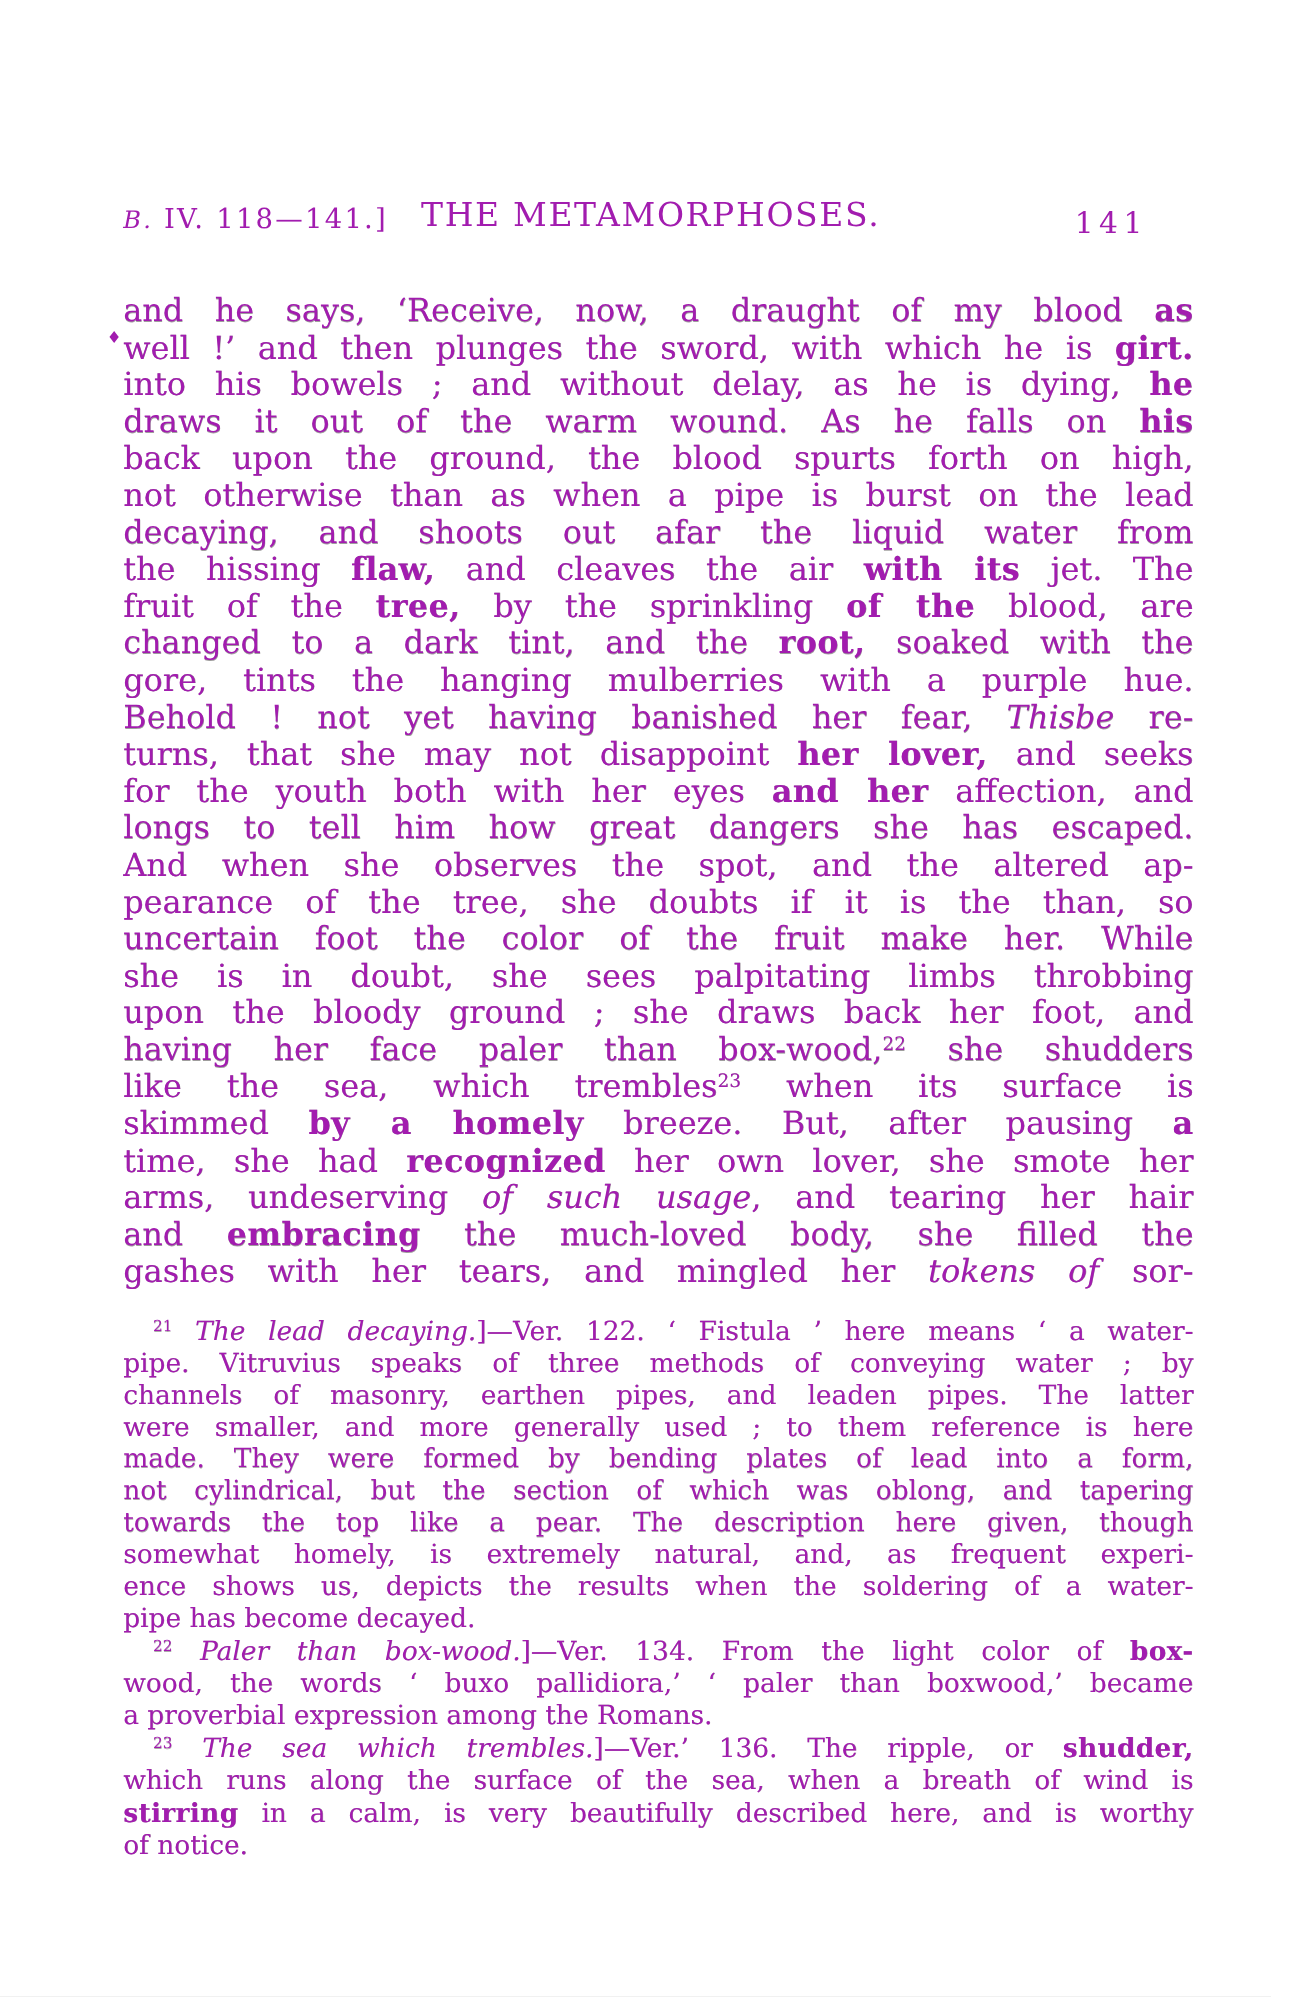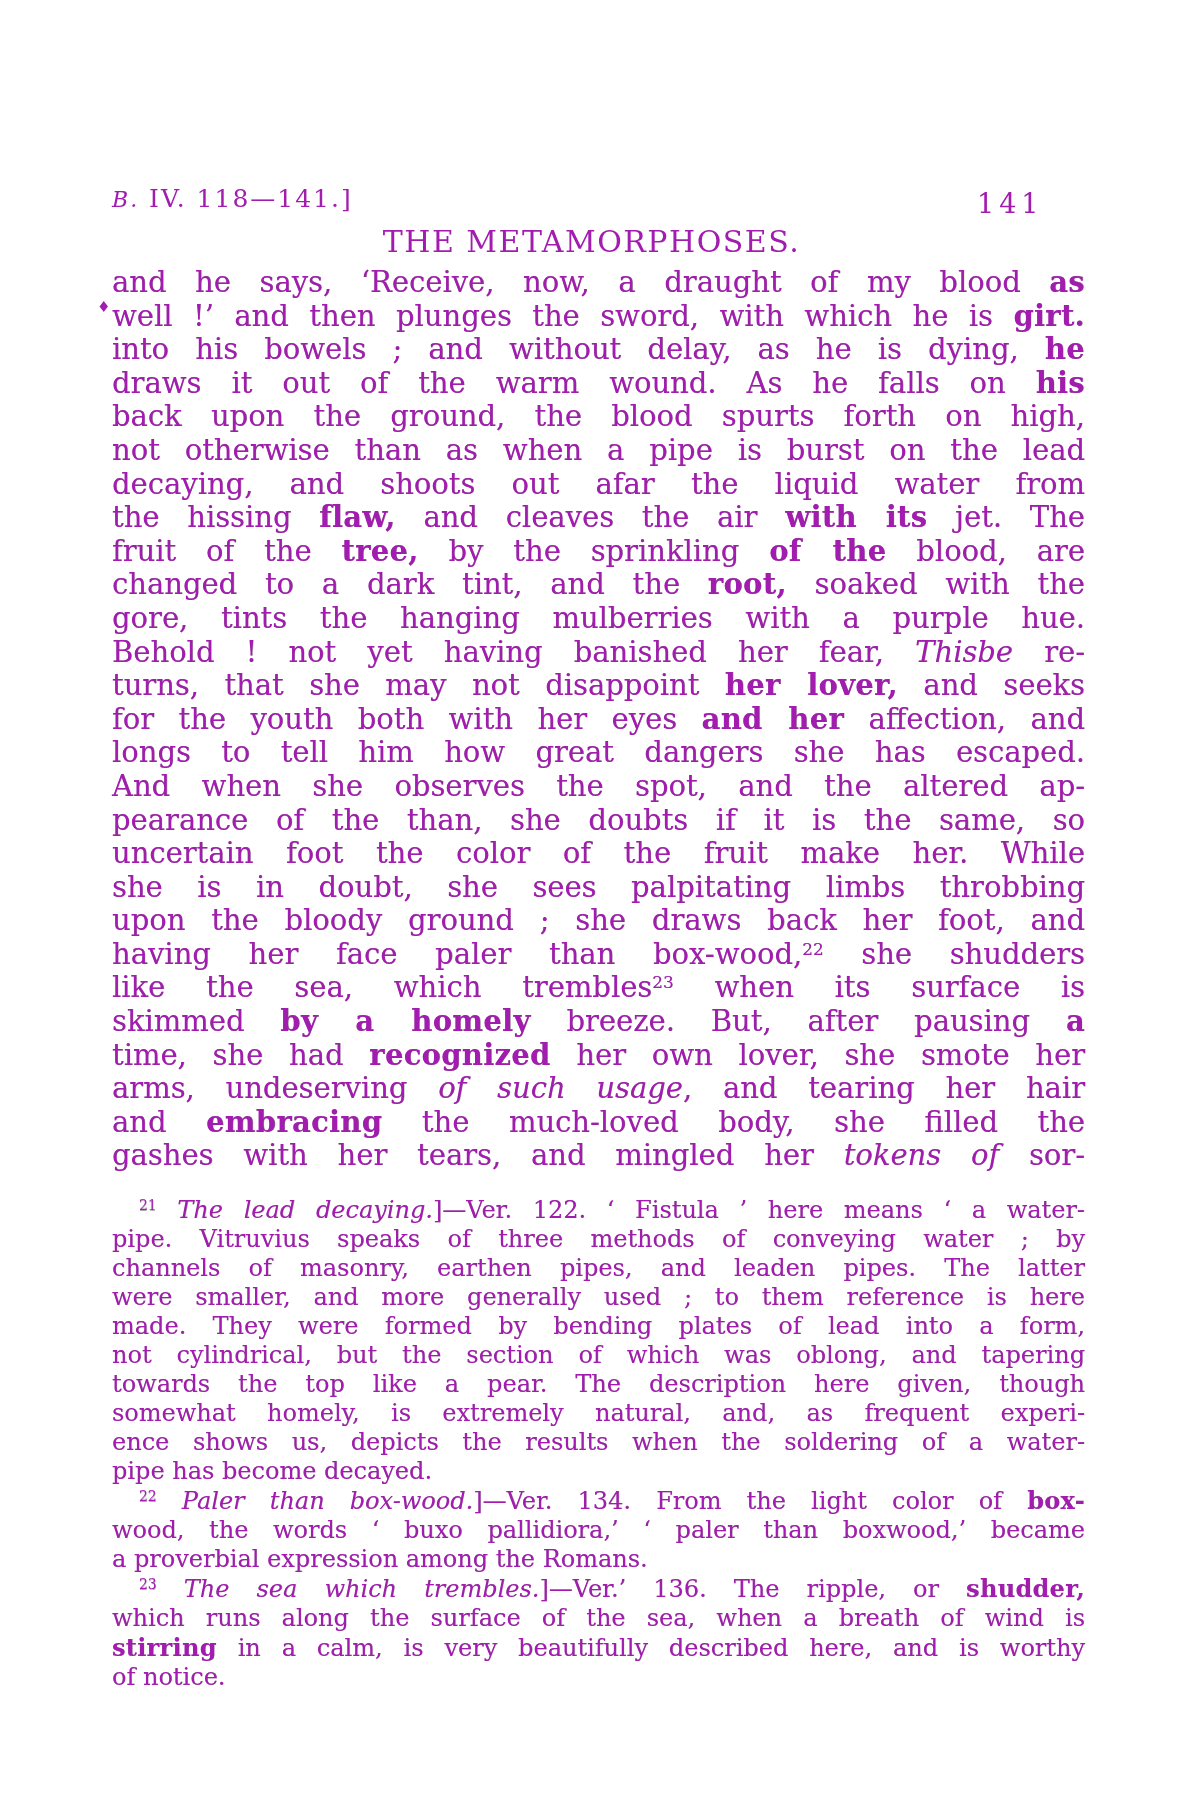--- a/index.html
+++ b/index.html
@@ -35,21 +35,20 @@
   }
   .header-title {
     position: absolute;
     left: 0;
     right: 0;
     top: 0;
     text-align: center;
     font-size: 30px;
     letter-spacing: 1.5px;
     white-space: nowrap;
-    margin-top: 46px;
   }
   .page-number {
     position: absolute;
     left: 977px;
     top: 10px;
     font-size: 27px;
     letter-spacing: 5px;
     white-space: nowrap;
   }
   
@@ -118,21 +117,21 @@
       <div class="line">decaying,  and shoots out afar the liquid water from</div>
       <div class="line">the hissing <b>flaw,</b> and cleaves the air <b>with its</b> jet.  The</div>
       <div class="line">fruit of the <b>tree,</b> by the sprinkling <b>of the</b> blood, are</div>
       <div class="line">changed to a dark tint, and the <b>root,</b> soaked with the</div>
       <div class="line">gore, tints the hanging mulberries with a purple hue.</div>
       <div class="line">Behold ! not yet having banished her fear, <i>Thisbe</i> re-</div>
       <div class="line">turns, that she may not disappoint <b>her lover,</b> and seeks</div>
       <div class="line">for the youth both with her eyes <b>and her</b> affection, and</div>
       <div class="line">longs to tell him how great dangers she has escaped.</div>
       <div class="line">And when she observes the spot, and the altered ap-</div>
-      <div class="line">pearance of the than, she doubts if it is the same, so</div>
+      <div class="line">pearance of the tree, she doubts if it is the than, so</div>
       <div class="line">uncertain foot the color of the fruit make her.  While</div>
       <div class="line">she is in doubt, she sees palpitating limbs throbbing</div>
       <div class="line">upon the bloody ground ; she draws back her foot, and</div>
       <div class="line">having her face paler than box-wood,<sup>22</sup> she shudders</div>
       <div class="line">like the sea, which trembles<sup>23</sup> when its surface is</div>
       <div class="line">skimmed <b>by a homely</b> breeze.  But, after pausing <b>a</b></div>
       <div class="line">time, she had <b>recognized</b> her own lover, she smote her</div>
       <div class="line">arms, undeserving <i>of such usage</i>, and  tearing her hair</div>
       <div class="line">and <b>embracing</b> the much-loved body, she filled the</div>
       <div class="line">gashes with her tears, and mingled her <i>tokens of</i> sor-</div>

